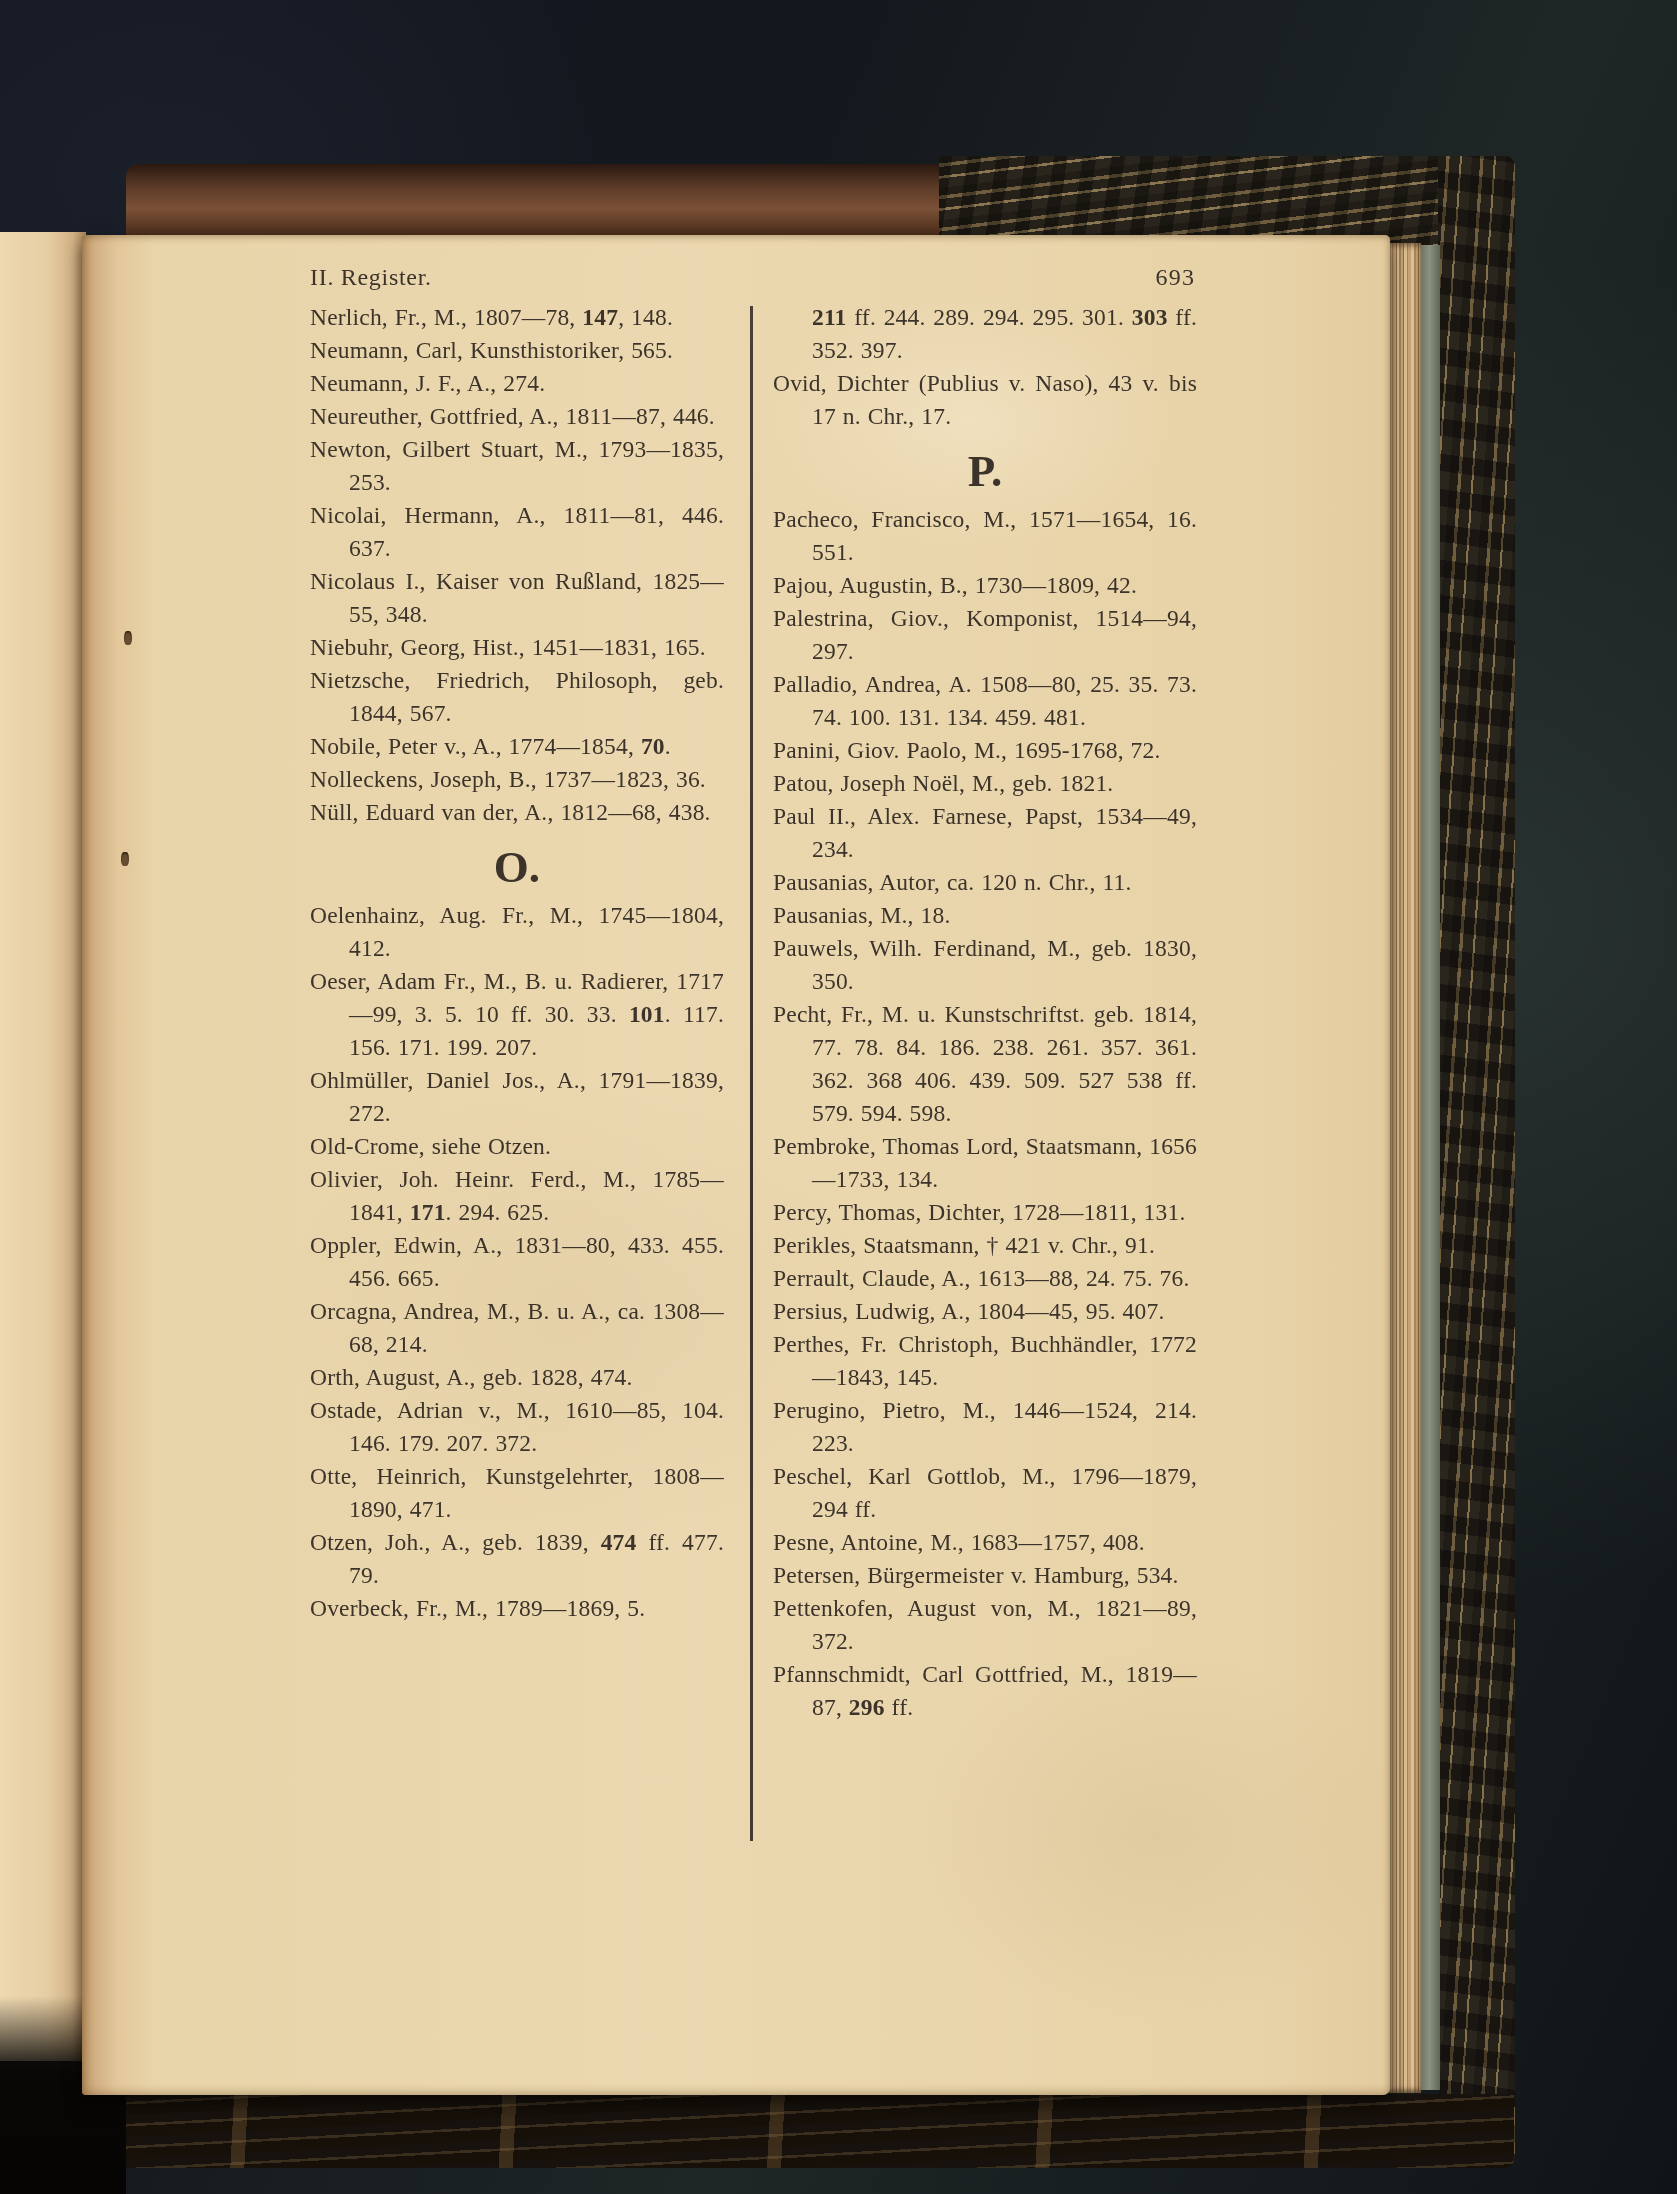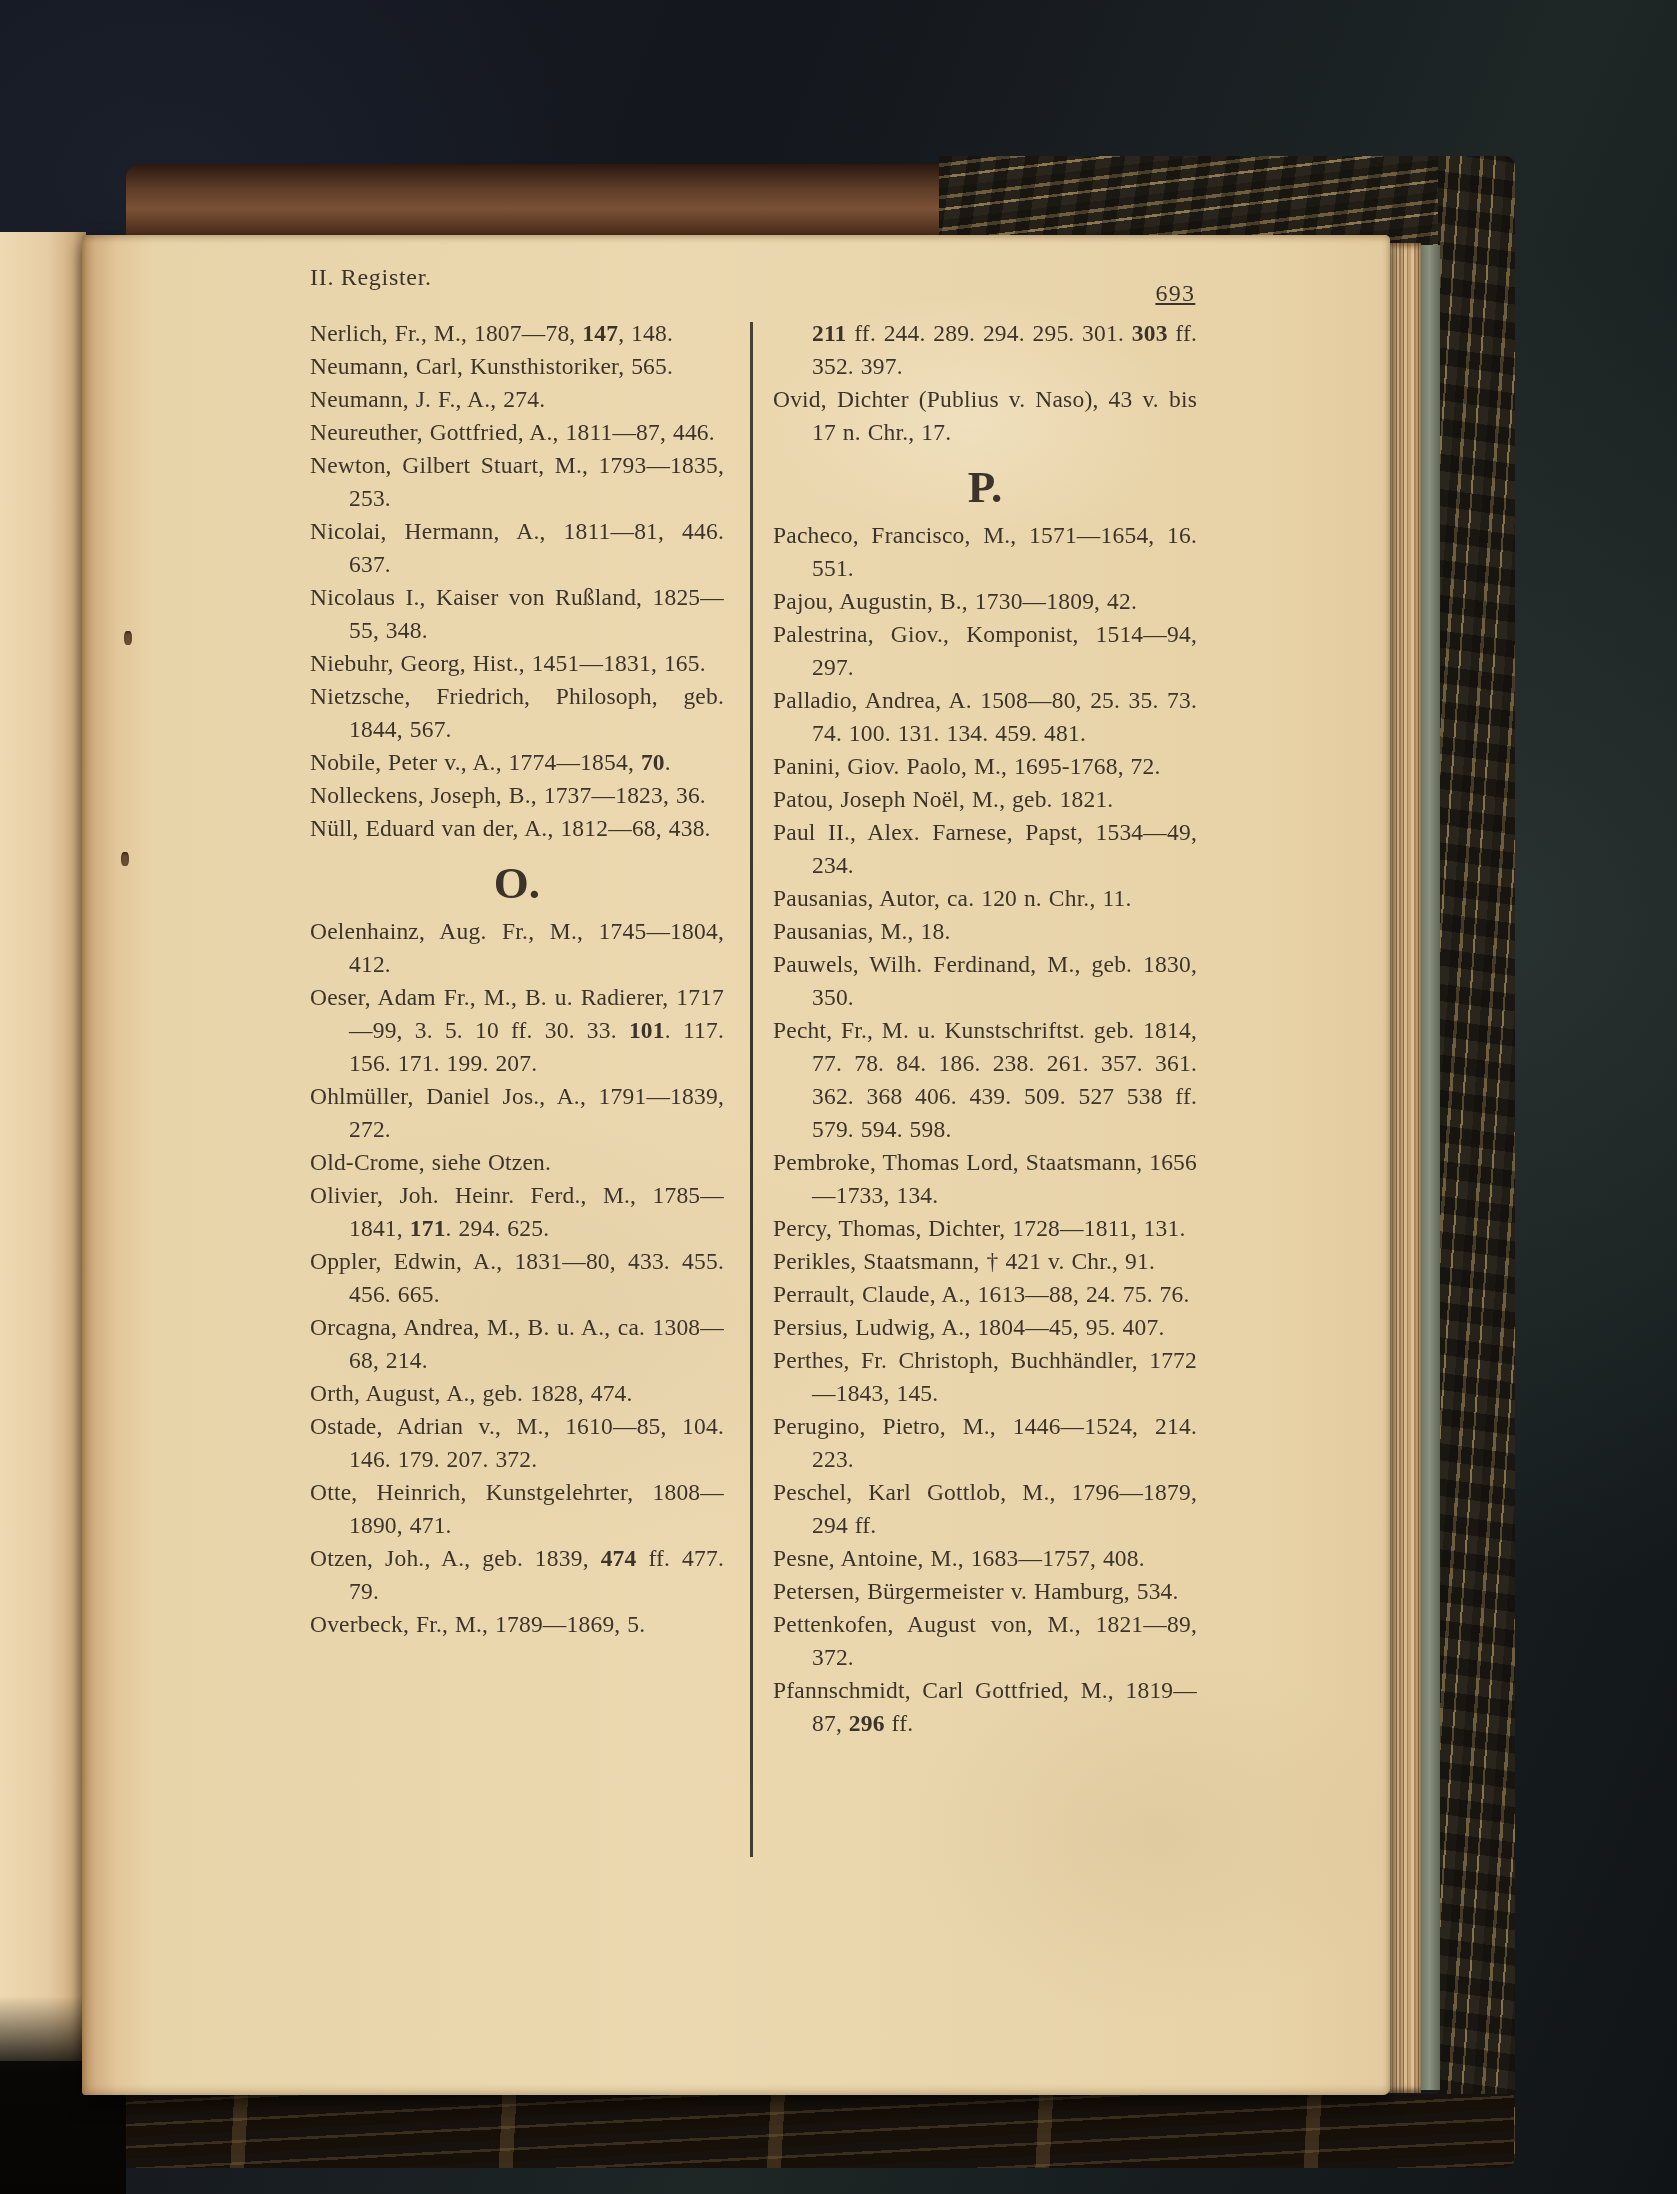--- a/index.html
+++ b/index.html
@@ -50,22 +50,22 @@
     background:
       radial-gradient(285px 185px at 68% 10%, rgba(255,250,235,.28), rgba(255,255,255,0) 70%),
       radial-gradient(436px 336px at 38% 58%, rgba(120,90,50,.05), rgba(0,0,0,0) 70%),
       radial-gradient(352px 268px at 82% 86%, rgba(120,90,50,.08), rgba(0,0,0,0) 70%);}
   .stitch{position:absolute;width:7.5px;height:14.3px;background:#6b4f33;border-radius:45%/60%;
     box-shadow:inset 0 1.7px 2.5px rgba(0,0,0,.55);}
   
   .page-header{position:absolute;left:228px;top:25px;width:887px;height:37px;color:#3c342b;
     font-size:24px;line-height:34px;letter-spacing:0.7px;}
   .page-header .hdr-title{display:block;}
-  .page-header .hdr-pageno{position:absolute;right:1.7px;top:16px;letter-spacing:1.3px;text-decoration:underline;}
-  .text-area{position:absolute;left:228px;top:82px;width:887px;height:1594px;}
+  .page-header .hdr-pageno{position:absolute;right:1.7px;top:0;letter-spacing:1.3px;}
+  .text-area{position:absolute;left:228px;top:66px;width:887px;height:1594px;}
   .col{position:absolute;top:0;color:#3c342b;}
   .col-left{left:0;width:414px;}
   .col-right{left:463px;width:424px;}
   .col-divider{position:absolute;left:440px;top:5px;width:2.5px;height:1535px;
     background:linear-gradient(to bottom,#4a4036,#3a322a 60%,#453b31);}
   .entry{font-size:23.5px;line-height:33px;text-align:justify;padding-left:39px;text-indent:-39px;
     letter-spacing:0.2px;word-spacing:0.8px;}
   .entry.cont{text-indent:0;}
   .bold-ref{font-weight:bold;}
   .letter-heading{font-size:45px;line-height:52px;font-weight:bold;text-align:center;

